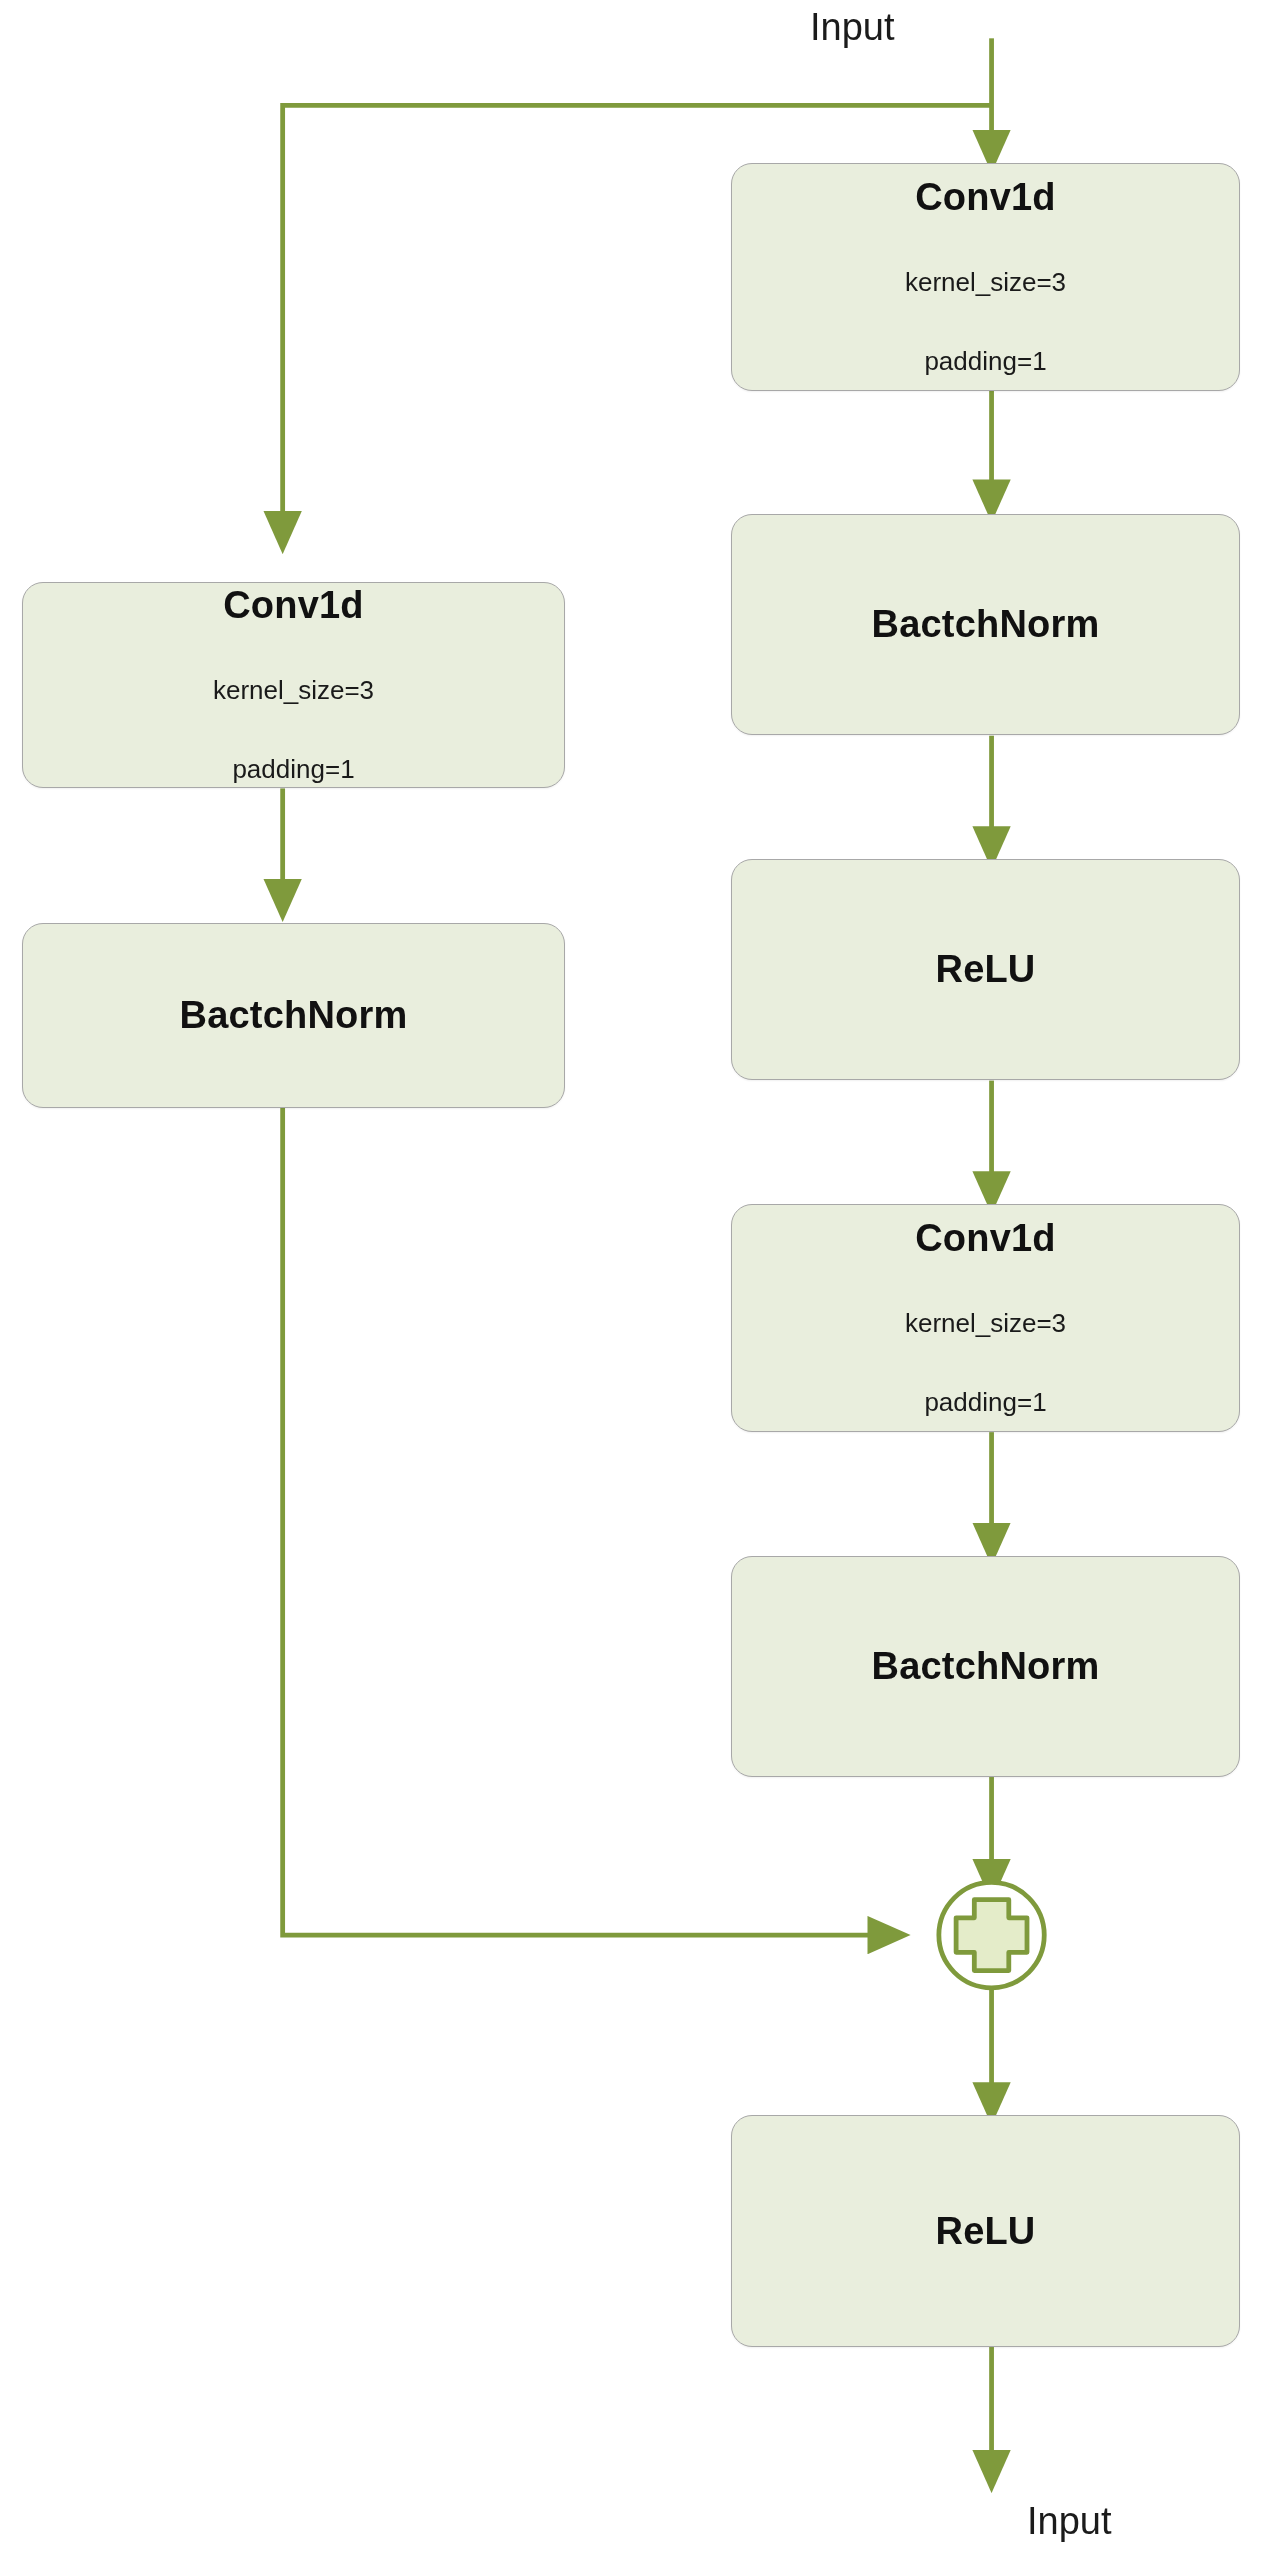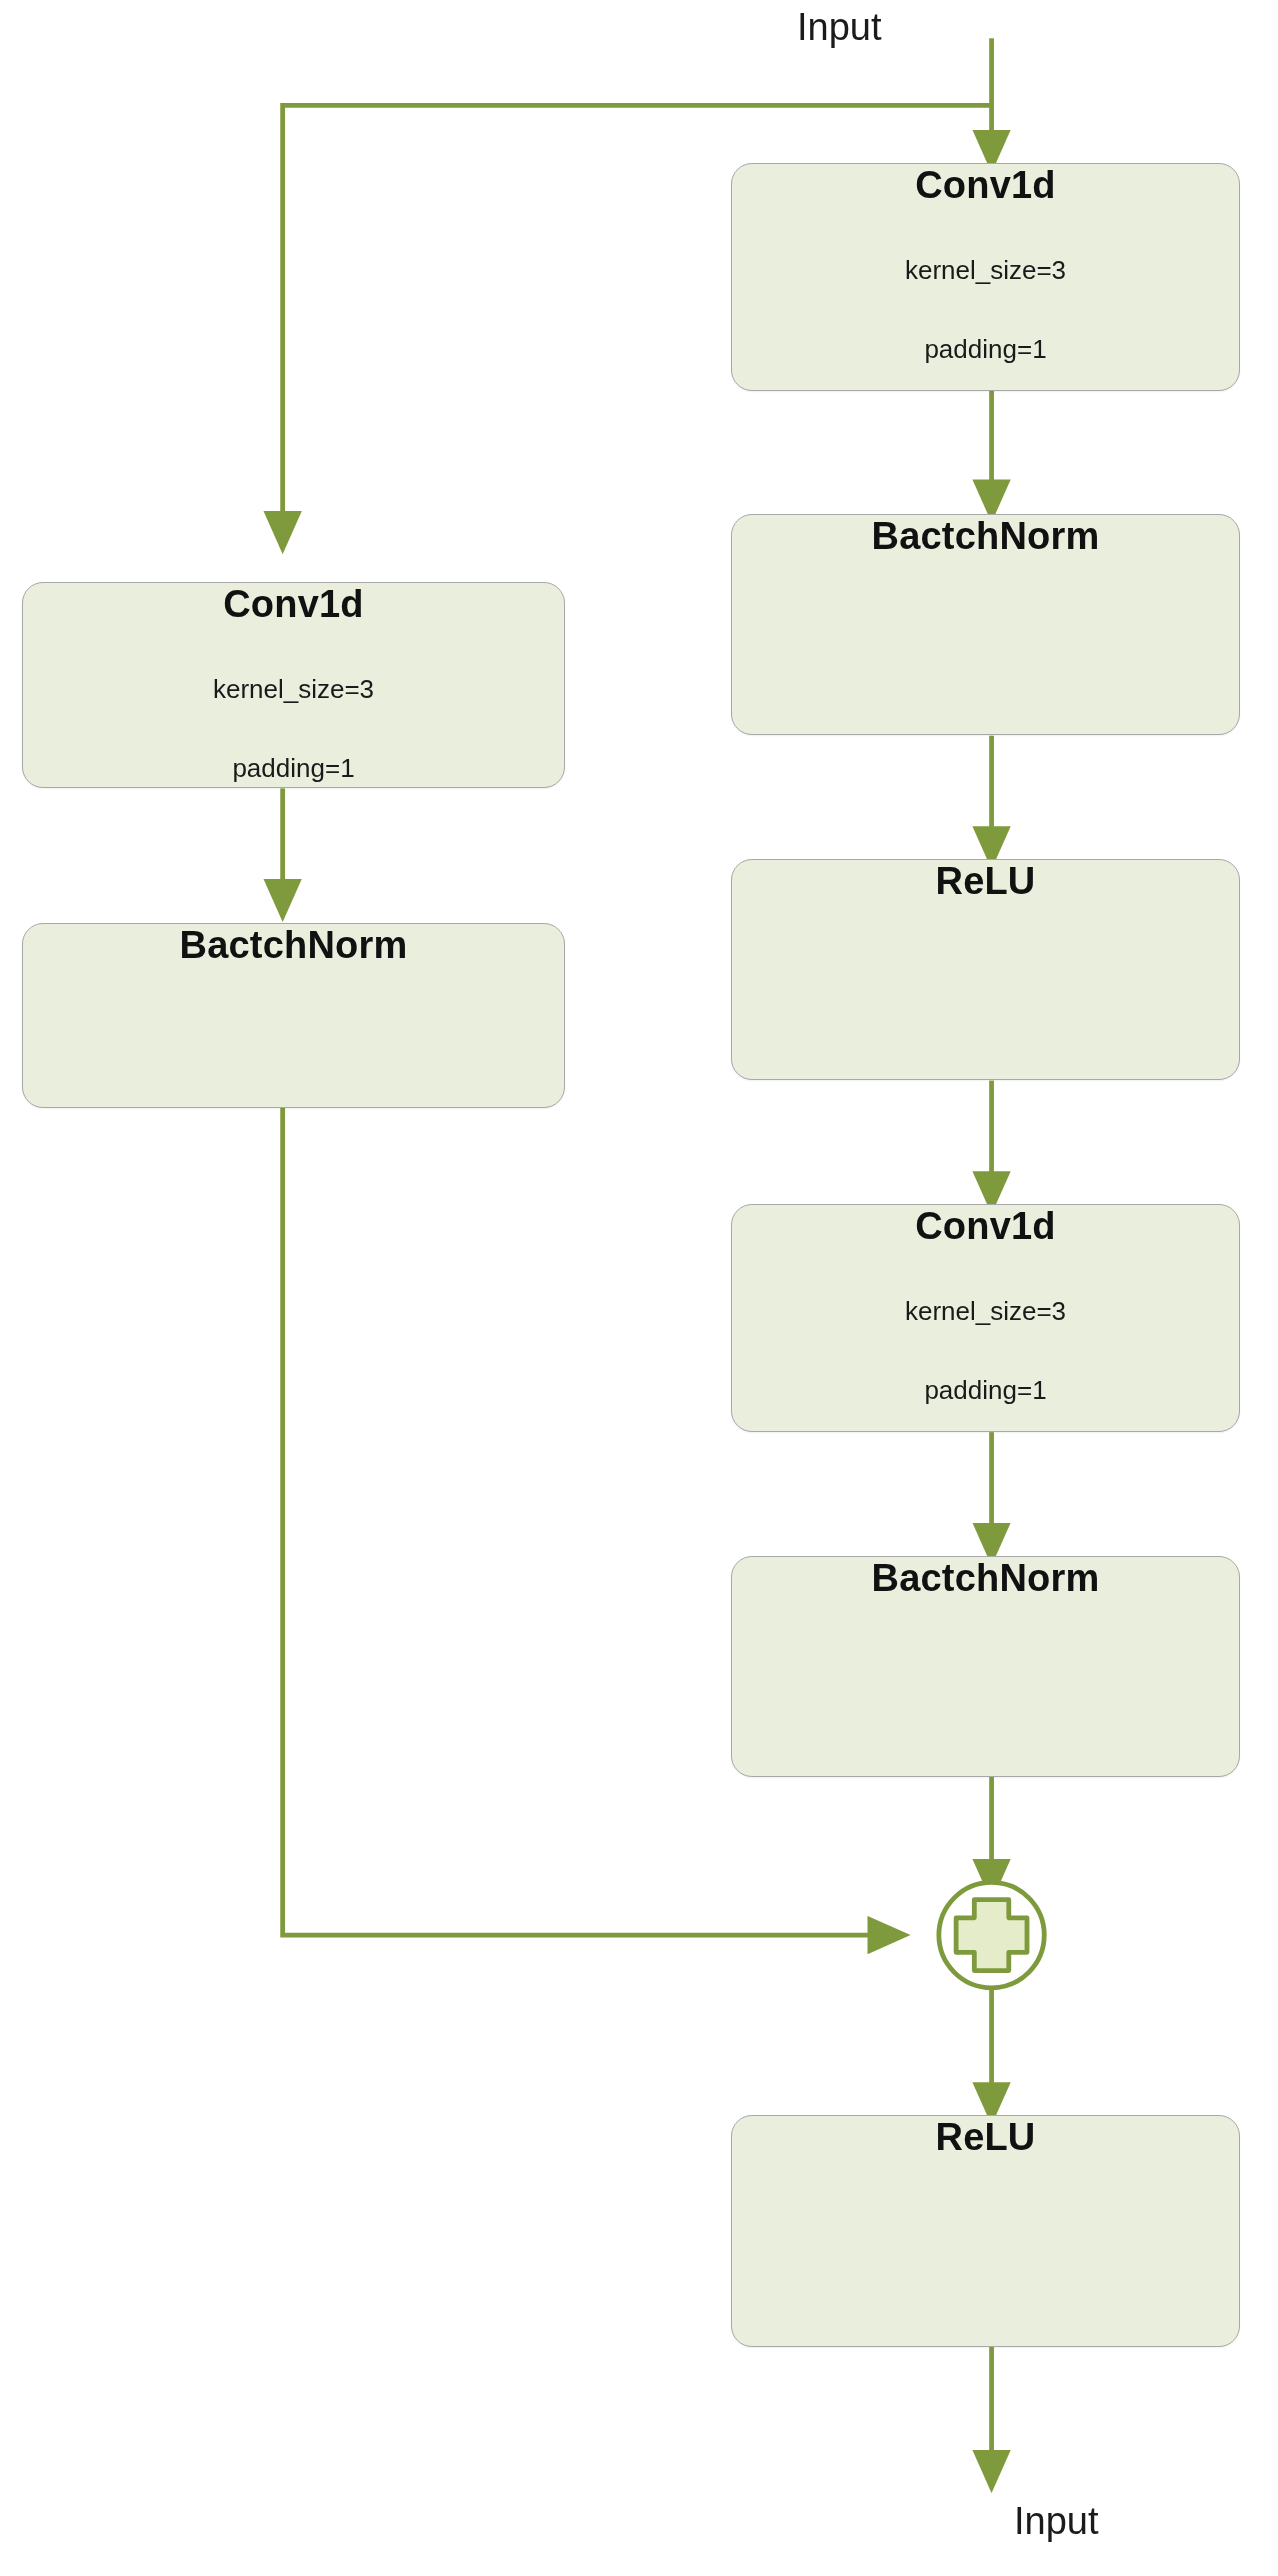--- a/index.html
+++ b/index.html
@@ -27,20 +27,21 @@
   }
   .node {
     position: absolute;
     box-sizing: border-box;
     background: #e9eedd;
     border: 1.9px solid #a8a8a8;
     border-radius: 21px;
     display: flex;
     flex-direction: column;
     align-items: center;
+    justify-content: center;
     text-align: center;
     color: #111111;
     box-shadow: 0 1px 1.9px rgba(0,0,0,0.06);
   }
   .node .title {
     font-size: 38px;
     font-weight: bold;
     line-height: 1.12;
     letter-spacing: 0.2px;
   }
@@ -53,20 +54,21 @@
   }
   .node .sub:first-of-type {
     margin-top: 5.7px;
   }
   .io-label {
     position: absolute;
     font-size: 38px;
     color: #1b1b1b;
     white-space: nowrap;
     line-height: 1;
+    margin-left: 13px;
   }
 </style>
 </head>
 <body>
 
 <div id="canvas">
 
   <svg id="wires" viewBox="0 0 1335 2689" width="1279" height="2576">
     <defs>
       <marker id="arrowhead" markerWidth="9" markerHeight="8" refX="4.5" refY="4" orient="auto" markerUnits="strokeWidth">

